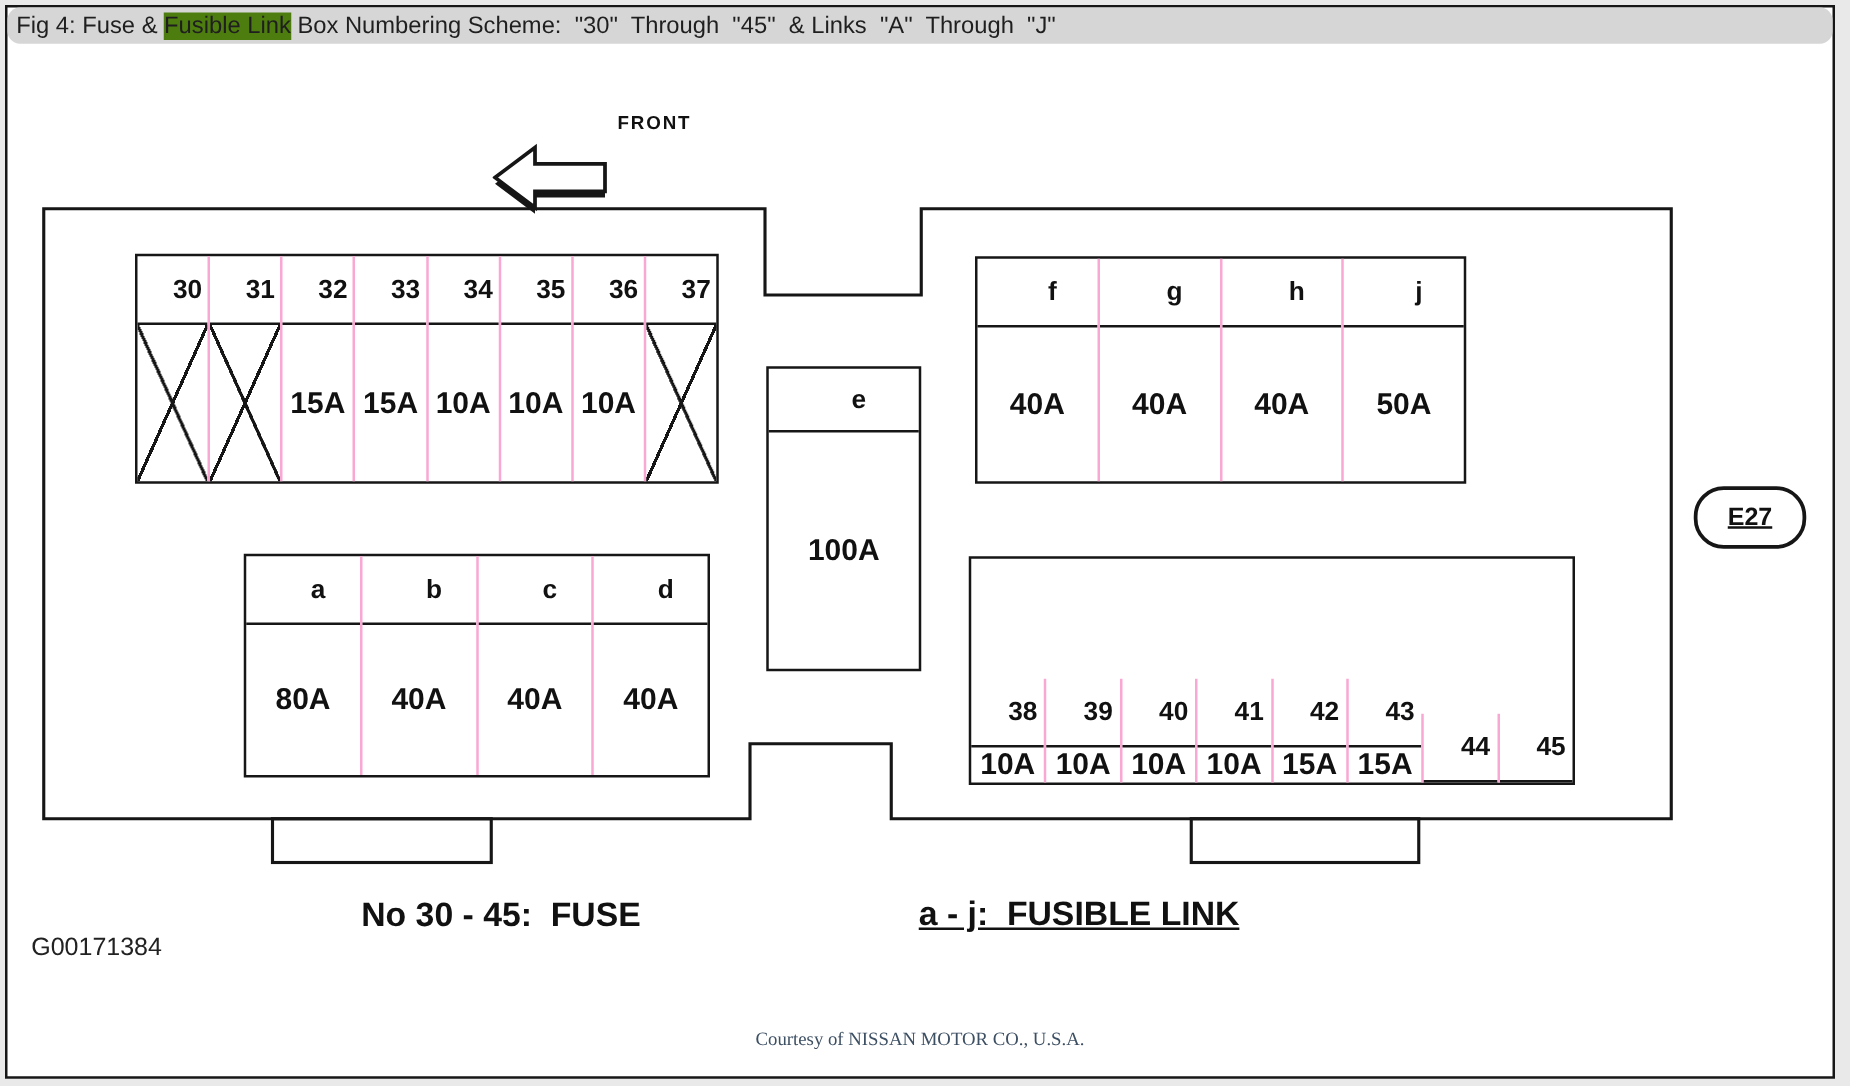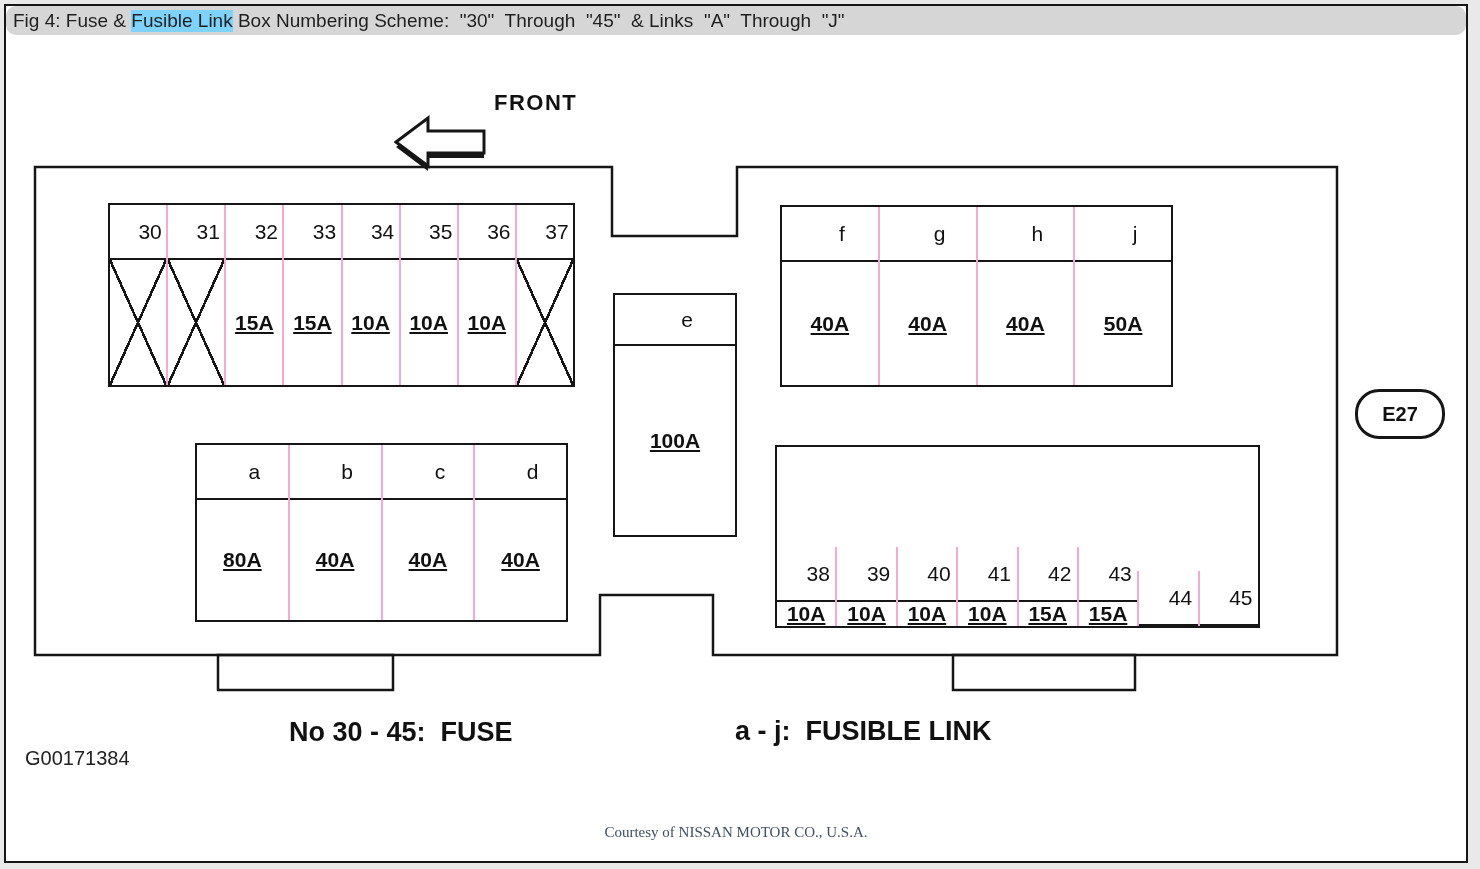--- a/index.html
+++ b/index.html
@@ -21,64 +21,64 @@
   .title-bar{
     position:absolute;left:0;top:0;right:0;height:29px;
     background:#d6d6d6;
     display:flex;align-items:center;
     padding-left:7px;
     font-size:19px;
     color:#1f1f1f;
     white-space:pre;
     border-radius:10px;
   }
-  .title-bar .hl{background:#7dd3fc;white-space:pre;}
+  .title-bar .hl{background:#4d7c0f;white-space:pre;}
   
   .canvas{position:absolute;left:0;top:29px;right:0;bottom:0;}
   .outline-svg{position:absolute;left:0;top:-29px;width:1460px;height:855px;}
   
   .block{
     position:absolute;
     display:flex;
     border:2px solid #161616;
     background:#fff;
     box-sizing:border-box;
   }
   .col{flex:1;display:flex;flex-direction:column;border-left:2px solid #f9a8d4;box-sizing:border-box;}
   .col:first-child{border-left:none;}
   .cell-head{
     height:55px;flex:none;
     display:flex;align-items:center;justify-content:center;
     border-bottom:2px solid #161616;
-    font-size:21px;font-weight:normal;
+    font-size:21px;font-weight:bold;
     box-sizing:border-box;
     padding-left:24px;
   }
   .block.e-block .cell-head{height:51px;}
   .cell-body{
     flex:1;
     display:flex;align-items:center;justify-content:center;
-    font-size:21px;font-weight:bold;text-decoration:underline;
+    font-size:24px;font-weight:bold;
   }
   .cell-body.crossed{
     background-image:
       linear-gradient(to top right, transparent calc(50% - 1.3px), #161616 calc(50% - 1.3px), #161616 calc(50% + 1.3px), transparent calc(50% + 1.3px)),
       linear-gradient(to bottom right, transparent calc(50% - 1.3px), #161616 calc(50% - 1.3px), #161616 calc(50% + 1.3px), transparent calc(50% + 1.3px));
   }
   
   .front-label{
     position:absolute;left:488px;top:84px;
-    font-size:22px;font-weight:bold;letter-spacing:1.5px;
+    font-size:15px;font-weight:bold;letter-spacing:1.5px;
   }
   .front-arrow{position:absolute;left:388px;top:79px;}
   .e27{
     position:absolute;left:1349px;top:383px;width:84px;height:44px;
     border:3px solid #161616;border-radius:24px;
     display:flex;align-items:center;justify-content:center;
-    font-size:20px;font-weight:600;
+    font-size:20px;font-weight:600;text-decoration:underline;
   }
   .legend{position:absolute;font-size:27px;font-weight:bold;white-space:pre;}
   .legend-fuse{left:283px;top:711px;}
   .legend-link{left:729px;top:710px;}
   .figure-code{position:absolute;left:19px;top:741px;font-size:20px;font-weight:normal;color:#222;}
   .courtesy{
     position:absolute;left:0;right:0;top:818px;
     text-align:center;font-size:15px;color:#3d4f63;font-family:Liberation Serif, serif;
   }
 </style>
@@ -214,20 +214,20 @@
       </div>
       <div class="col">
         <div class="cell-head">45</div>
         <div class="cell-body crossed"></div>
       </div>
     </div>
 
     <div class="e27" style="top:354px;">E27</div>
 
     <div class="legend legend-fuse" style="top:682px;">No 30 - 45:  FUSE</div>
-    <div class="legend legend-link" style="top:681px;">a - j:  FUSIBLE LINK</div>
+    <div class="legend legend-link" style="top:681px;text-decoration:underline;">a - j:  FUSIBLE LINK</div>
 
     <div class="figure-code" style="top:712px;">G00171384</div>
 
     <div class="courtesy" style="top:789px;">Courtesy of NISSAN MOTOR CO., U.S.A.</div>
 
   </div>
 </div>
 
 </body></html>

